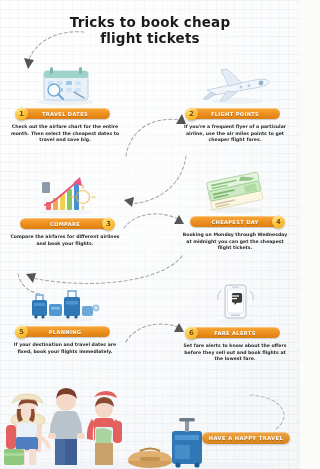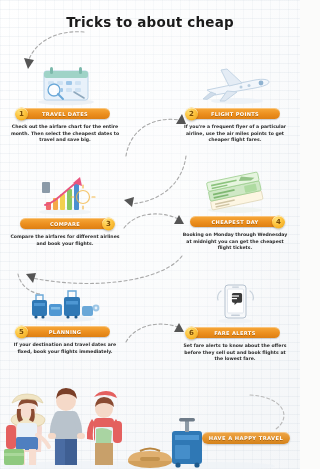--- a/index.html
+++ b/index.html
@@ -96,21 +96,22 @@
   #bottomart{position:absolute;left:0;bottom:0;width:300px;height:96px;}
   #bottomart svg{display:block;}
 </style>
 </head>
 <body>
 
 <div id="poster">
   <div class="vig"></div>
 
   <div id="title">
-    <span class="l">Tricks to about cheap</span>
+    <span class="l">Tricks to book cheap</span>
+    <span class="l">flight tickets</span>
   </div>
 
   <div class="conn" style="left:18px;top:28px;">
     <svg width="70" height="48" viewBox="0 0 70 48">
       <path class="dash" d="M66,4 C44,2 18,10 10,34"></path>
       <path class="solidhead" d="M10,41 L6,30 L16,32 Z"></path>
     </svg>
   </div>
 
   <div class="step" id="step1">

